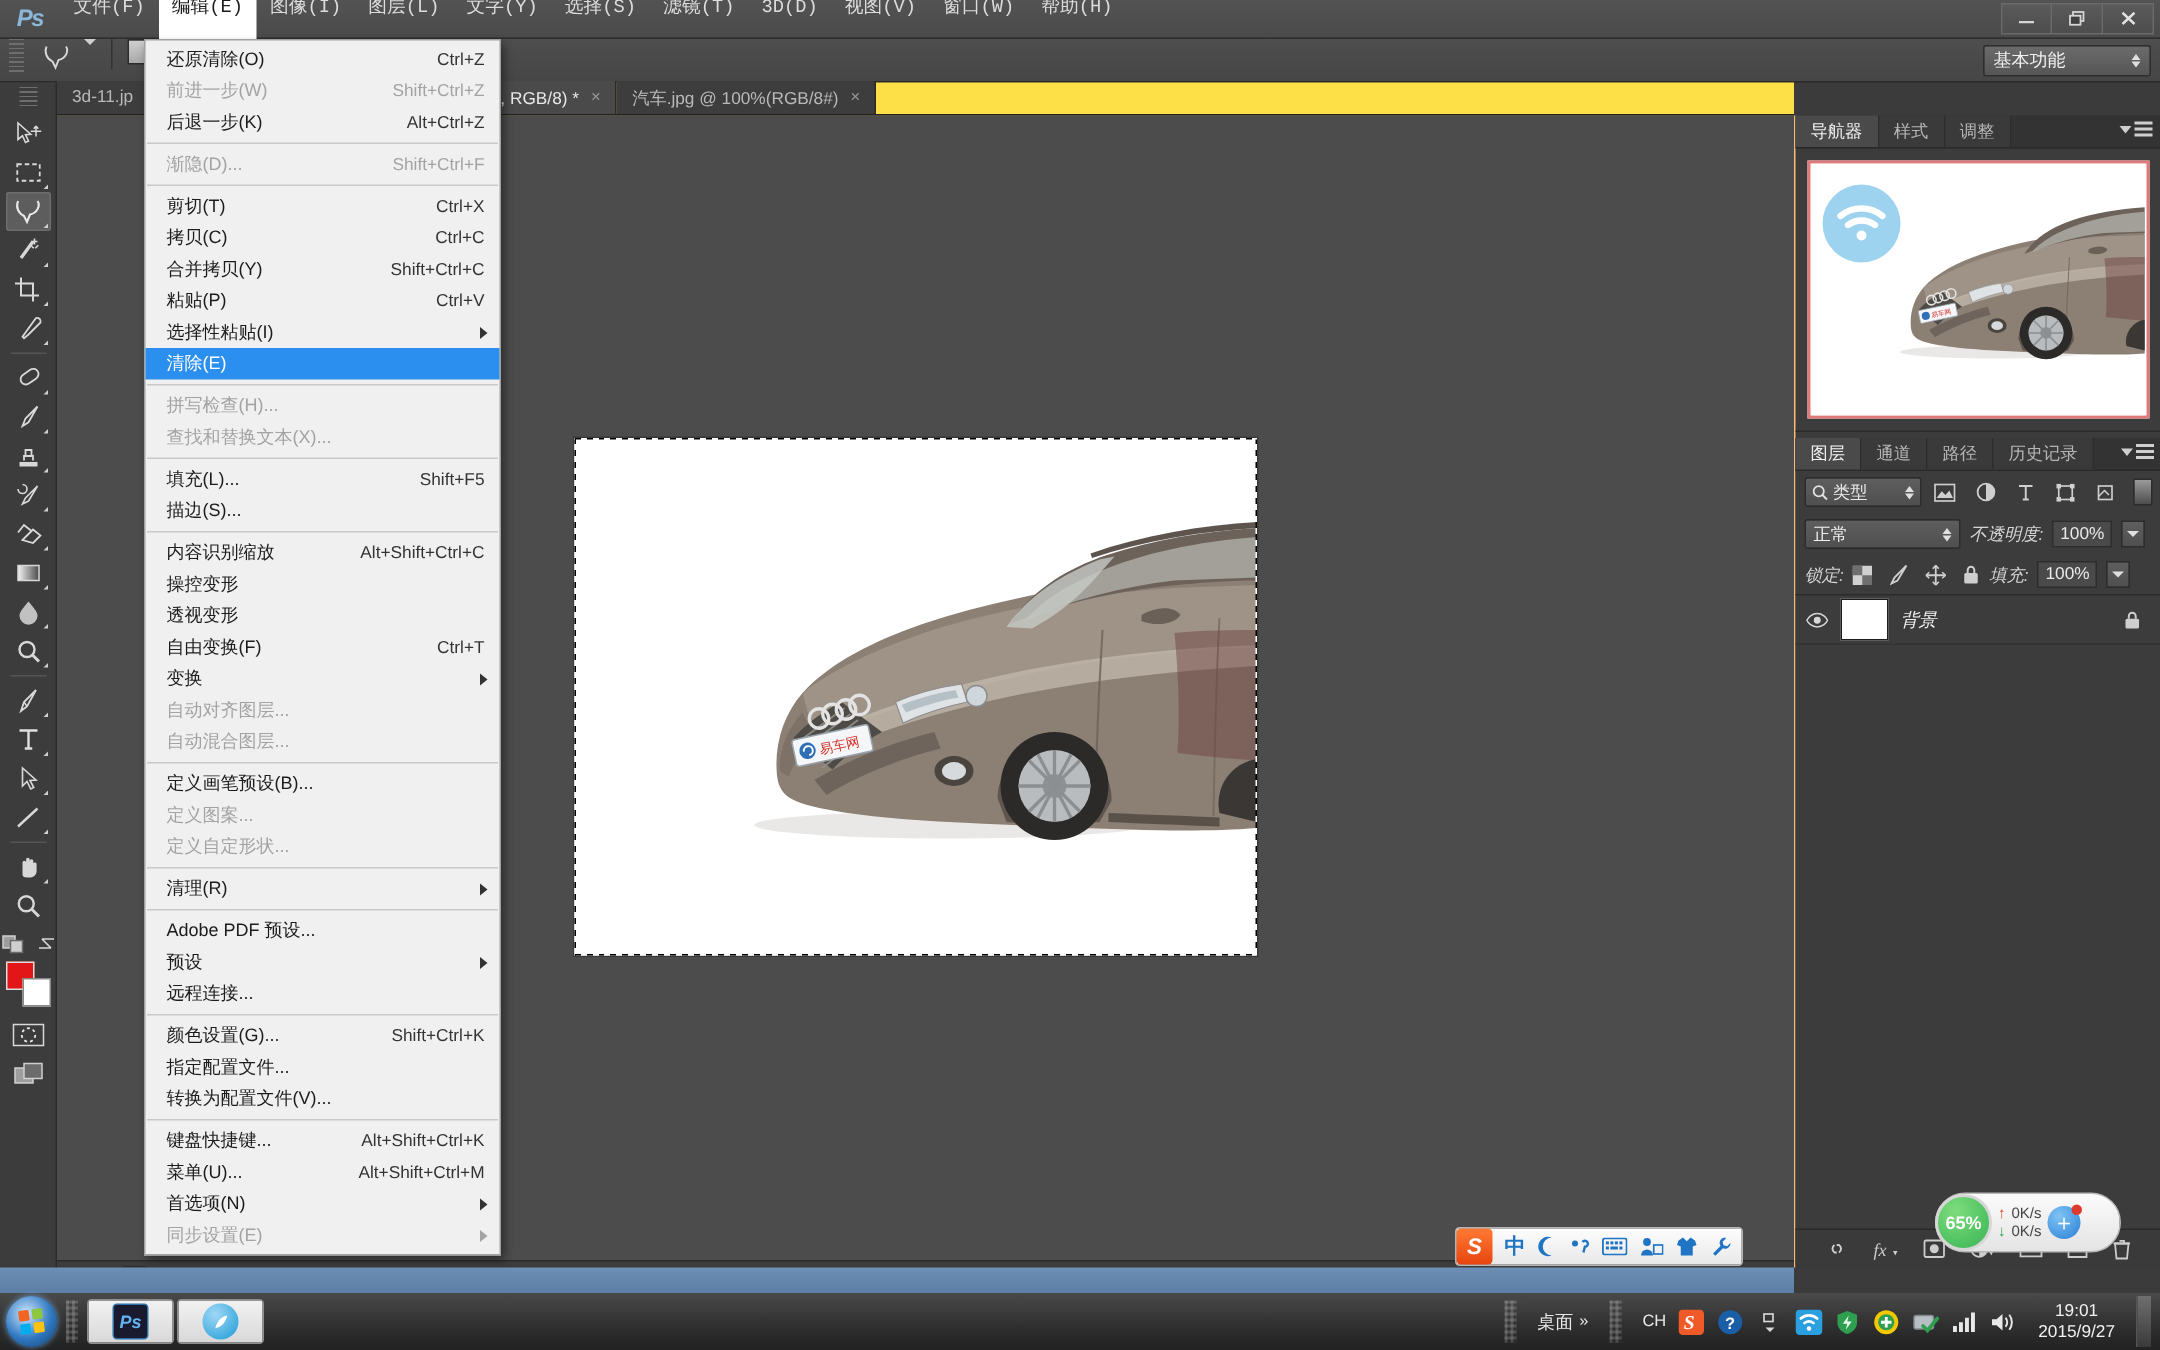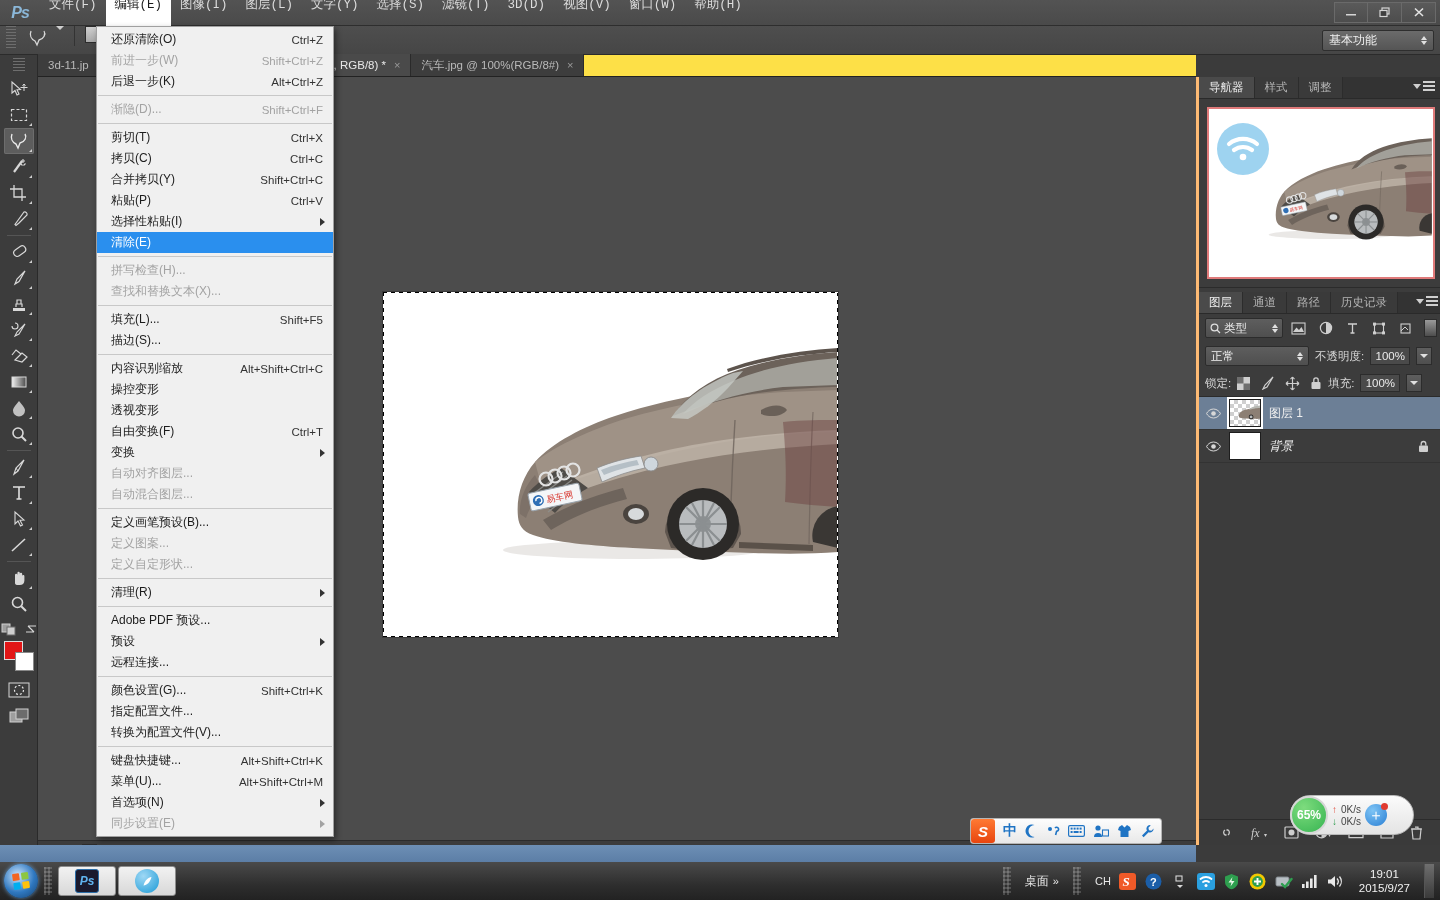--- a/index.html
+++ b/index.html
@@ -122,21 +122,21 @@
   .statusbar {
     position:absolute; left:38px; top:840px; width:1158px; height:22px;
     background:#3c3c3c; border-top:1px solid #2b2b2b;
     display:flex; align-items:center; gap:6px; padding-left:10px; font-size:11px; color:#cfcfcf;
   }
   .sb-box { height:15px; padding:0 5px; background:#444; border:1px solid #2c2c2c; display:flex; align-items:center; font-size:11px; color:#ccc;}
 
   
   .rightpanel {
     position:absolute; left:1196px; top:77px; width:244px; height:768px;
-    background:#3c3c3c; border-left:3px solid #fdba74;
+    background:#3c3c3c; border-left:1px solid #fdba74;
   }
   .paneltabs {
     height:22px; background:#333; display:flex; align-items:stretch; position:relative;
     border-bottom:1px solid #2a2a2a;
   }
   .ptab {
     padding:0 10px; display:flex; align-items:center; font-size:11.5px; color:#b5b5b5;
     background:#3a3a3a; border-right:1px solid #2c2c2c;
   }
   .ptab.sel { background:#4a4a4a; color:#f0f0f0; }
@@ -161,21 +161,21 @@
   .lp-row { display:flex; align-items:center; gap:6px; padding:4px 6px; }
   .filter-sel {
     width:82px;height:20px;background:linear-gradient(#5e5e5e,#4f4f4f);border:1px solid #2c2c2c;border-radius:2px;
     display:flex; align-items:center; justify-content:space-between; padding:4px 4px; font-size:11.5px;color:#e8e8e8;
   }
   .ficon { width:22px;height:20px;display:flex;align-items:center;justify-content:center;color:#cfcfcf; }
   .blend-sel {
     width:104px;height:20px;background:linear-gradient(#5e5e5e,#4f4f4f);border:1px solid #2c2c2c;border-radius:2px;
     display:flex;align-items:center;justify-content:space-between;padding:0 5px;font-size:11.5px;color:#f0f0f0;
   }
-  .lbl { font-size:11.5px; color:#d6d6d6; }
+  .lbl { font-size:11.5px; color:#d6d6d6;font-style:italic; }
   .numfield {
     height:18px; min-width:40px; background:#4a4a4a; border:1px solid #2c2c2c;
     display:flex;align-items:center;justify-content:center; font-size:11.5px; color:#eaeaea; padding:0 4px;
   }
   .numarrow { width:16px;height:18px;background:linear-gradient(#5e5e5e,#4f4f4f);border:1px solid #2c2c2c;
     display:flex;align-items:center;justify-content:center;}
   .lock-icons { display:flex; align-items:center; gap:10px; }
   .layerlist { border-top:1px solid #2b2b2b; }
   .layer {
     display:flex; align-items:center; height:33px; gap:8px; padding:0 6px;
@@ -843,37 +843,20 @@
           </span>
         </span>
         <span class="lbl" style="margin-left:0;">填充:</span>
         <span class="numfield">100%</span>
         <span class="numarrow">
           <i style="width:0;height:0;border-left:4px solid transparent;border-right:4px solid transparent;border-top:4px solid #e0e0e0;display:block;"></i>
         </span>
       </div>
 
       <div class="layerlist" id="layerlist">
-          <div class="layer sel">
-            <span class="eye">
-              <svg width="15" height="11" viewBox="0 0 15 11">
-                <path d="M7.5 1 C11 1 13.6 3.6 14.4 5.5 C13.6 7.4 11 10 7.5 10 C4 10 1.4 7.4 .6 5.5 C1.4 3.6 4 1 7.5 1 Z" fill="none" stroke="#d8d8d8" stroke-width="1"></path>
-                <circle cx="7.5" cy="5.5" r="2.3" fill="#d8d8d8"></circle>
-              </svg>
-            </span>
-            <span class="lthumb checker">
-              <svg width="30" height="26" viewBox="0 0 455 345" style="position:absolute;left:0;top:0;width:30px;height:26px;">
-                <path d="M135 225 C133 205 139 185 152 170 C170 150 200 135 232 124 C265 113 300 105 333 100 C370 95 410 92 455 92 L455 260 C430 262 400 262 370 261 C330 260 290 258 250 256 C210 254 170 250 150 243 C139 239 136 233 135 225 Z" fill="#8c7f74"></path>
-                <path d="M290 124 C320 112 355 103 392 99 C420 96 440 95 455 95 L455 60 C420 62 385 68 355 78 C325 88 303 104 290 124 Z" fill="#b7b8b2"></path>
-                <circle cx="320" cy="232" r="36" fill="#2c2a28"></circle>
-                <circle cx="320" cy="232" r="22" fill="#b9bcbe"></circle>
-              </svg>
-            </span>
-            <span class="lname">图层 1</span>
-          </div>
           <div class="layer">
             <span class="eye">
               <svg width="15" height="11" viewBox="0 0 15 11">
                 <path d="M7.5 1 C11 1 13.6 3.6 14.4 5.5 C13.6 7.4 11 10 7.5 10 C4 10 1.4 7.4 .6 5.5 C1.4 3.6 4 1 7.5 1 Z" fill="none" stroke="#d8d8d8" stroke-width="1"></path>
                 <circle cx="7.5" cy="5.5" r="2.3" fill="#d8d8d8"></circle>
               </svg>
             </span>
             <span class="lthumb"></span>
             <span class="lname italic">背景</span>
             <span style="margin-left: auto; margin-right: 8px;">

